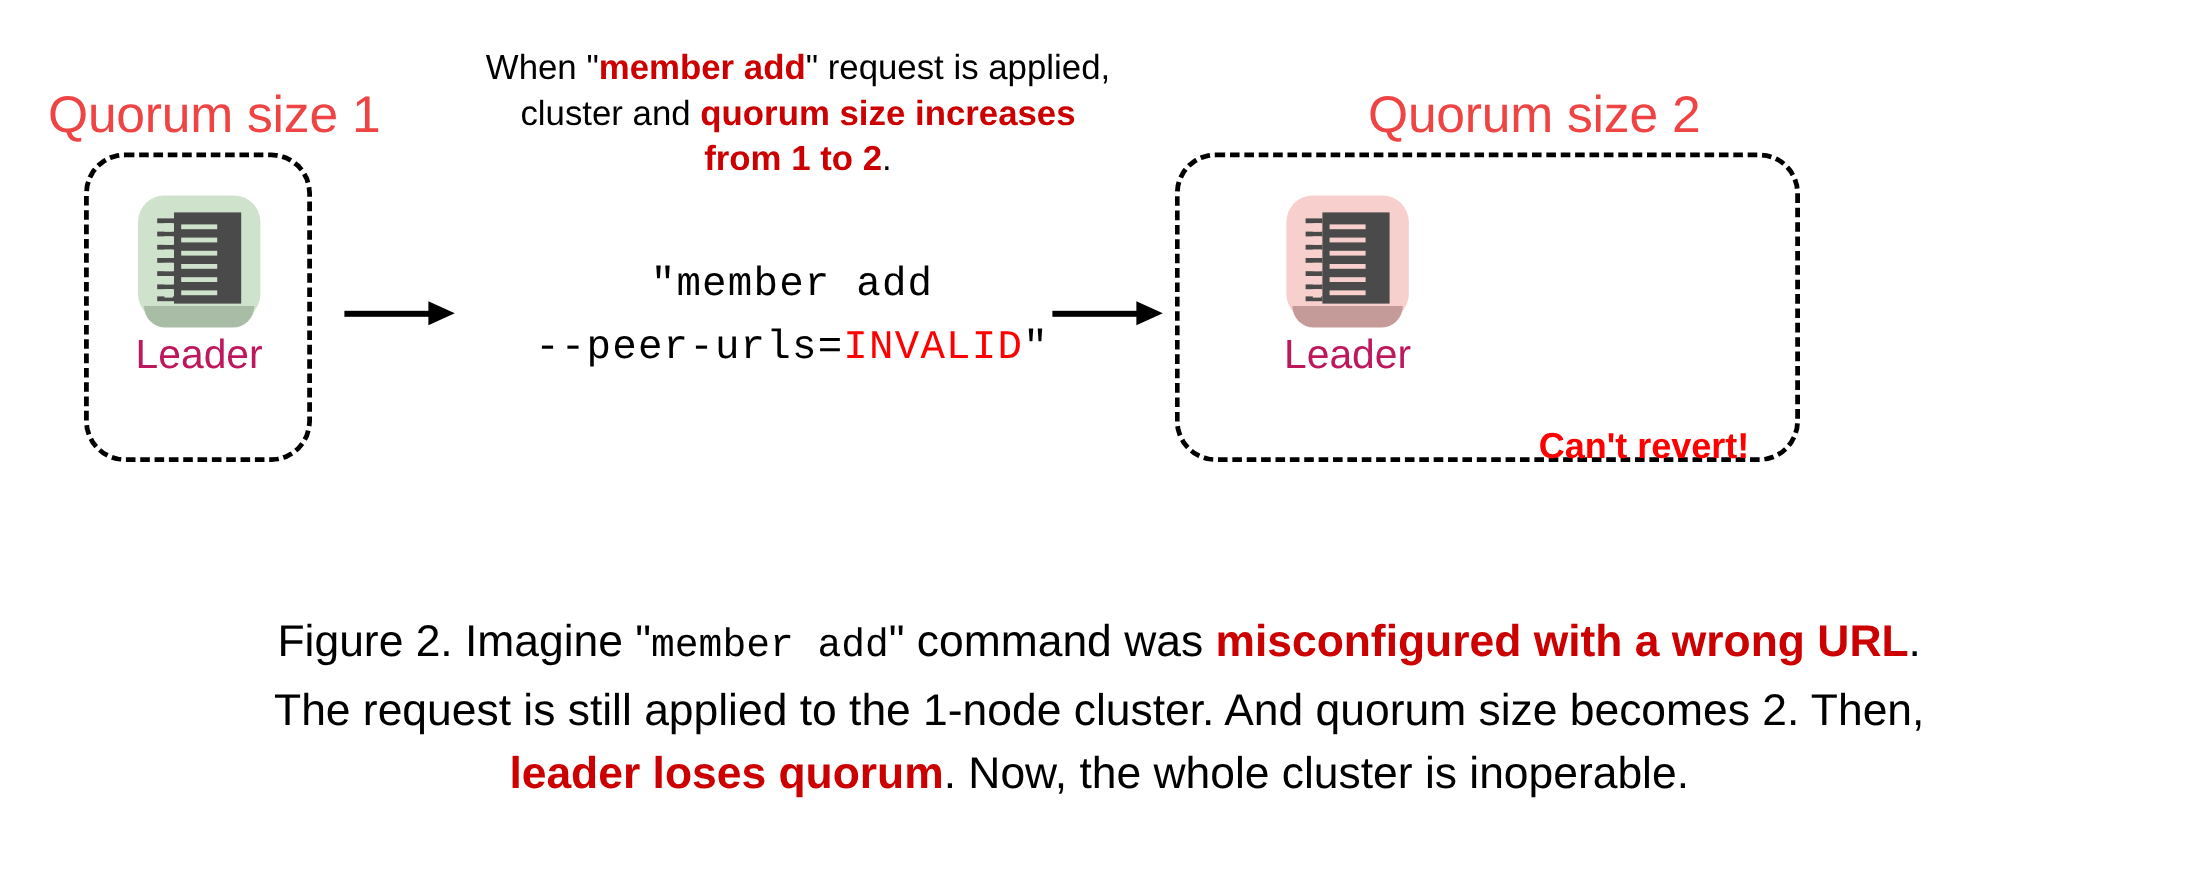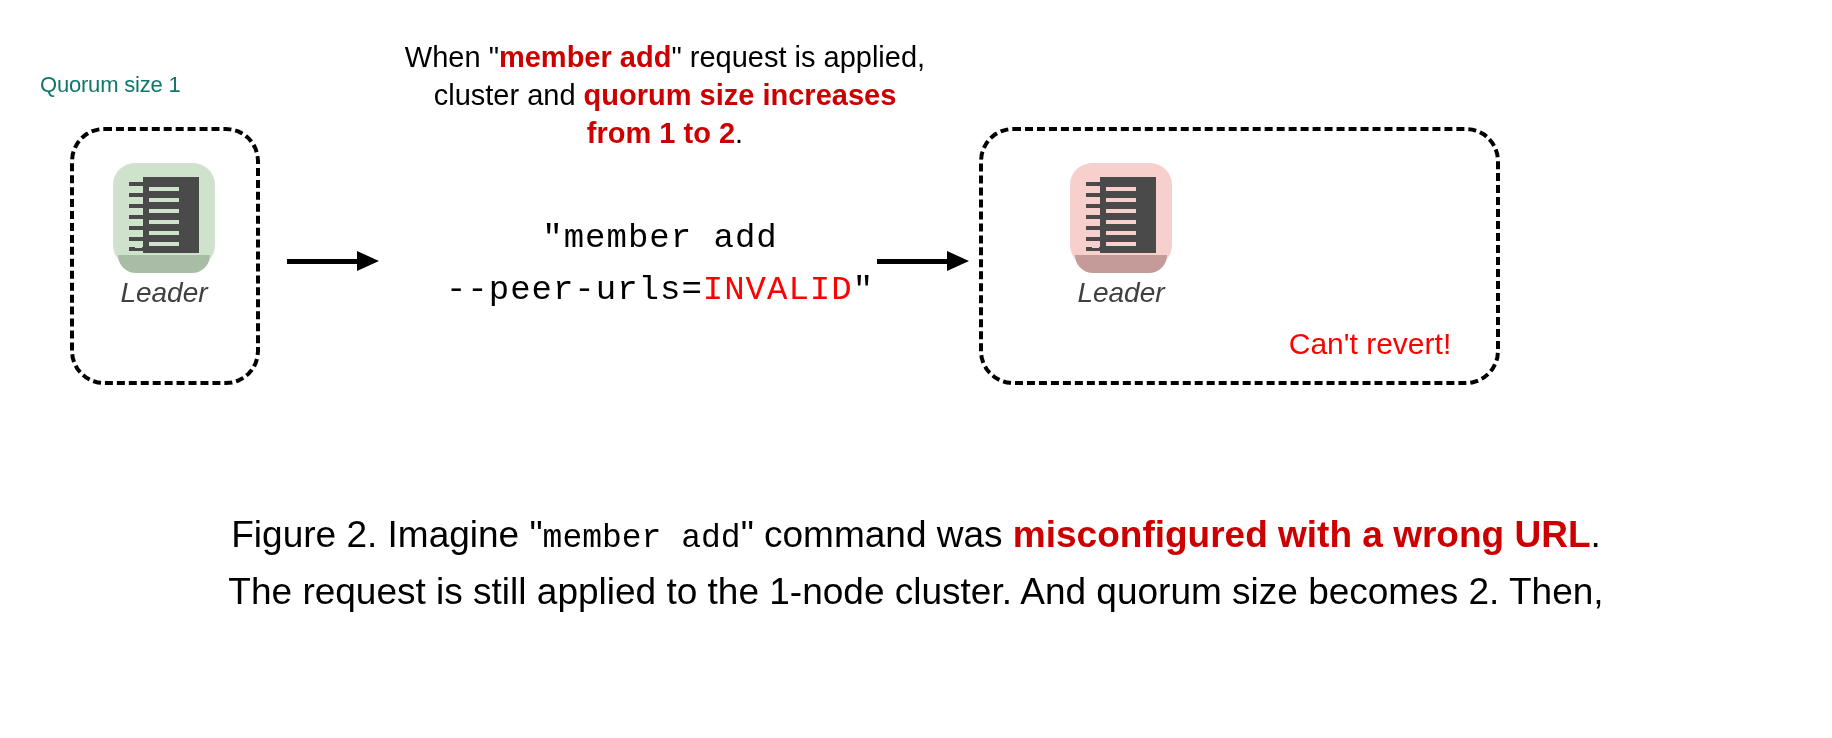--- a/index.html
+++ b/index.html
@@ -16,34 +16,34 @@
     overflow: hidden;
     position: relative;
   }
 
   #figure-root {
     position: relative;
     width: 1832px;
     height: 738px;
   }
   .red { color: #CC0000; font-weight: bold; }
-  .red-bright { color: #FF0000; font-weight: normal; }
+  .red-bright { color: #FF0000; font-weight: bold; margin-top: 29px; }
   .mono {
     font-family: "Liberation Mono", "DejaVu Sans Mono", monospace;
   }
   .ital { }
 
   
   .cluster-caption {
     position: absolute;
-    font-size: 22px;
+    font-size: 43px;
     font-weight: 400;
     letter-spacing: -0.2px;
     white-space: nowrap;
-    color: #0f766e;
+    color: #ef4444;
   }
 
   .cluster-box {
     position: absolute;
     border: 4px dashed #000000;
     border-radius: 34px;
     box-sizing: border-box;
     background: transparent;
   }
 
@@ -122,25 +122,24 @@
     position: absolute;
     left: 0px;
     width: 14px;
     height: 4px;
     background: #4A4A4A;
   }
   .green .rack-led, .green .rack-line { background: #CFE3CC; }
   .pink  .rack-led, .pink  .rack-line { background: #F7CFCD; }
 
   .node-label {
-    font-size: 28px;
+    font-size: 34px;
     margin-top: 10px;
-    color: #404040;
+    color: #be185d;
     white-space: nowrap;
-    font-style: italic;
   }
 
   
   .arrow {
     position: absolute;
     height: 20px;
   }
   .arrow .shaft {
     position: absolute;
     left: 0;
@@ -266,20 +265,21 @@
   <div id="command-block" class="mono">
     <div>"member add</div>
     <div><span>--peer-urls=</span><span style="color:#FF0000;">INVALID</span><span>"</span></div>
   </div>
 
   <div class="arrow" style="left:877px; top:251px; width:92px;">
     <div class="shaft" style="width:72px;"></div>
     <div class="head" style="left:70px;"></div>
   </div>
 
+  <div class="cluster-caption" style="left:1140px; top:72px;">Quorum size 2</div>
 
   <div class="cluster-box" id="box-right"></div>
 
   <div class="node" style="left:1070px; top:163px;">
     <div class="node-icon pink">
       <div class="shadow"></div>
       <div class="rack-wrap">
         <div class="rack-body"></div>
         <div class="rack-tick" style="top:5px;"></div>
         <div class="rack-tick" style="top:16px;"></div>
@@ -304,15 +304,16 @@
     </div>
     <div class="node-label">Leader</div>
   </div>
 
 
   <div id="cant-revert" class="red-bright">Can't revert!</div>
 
   <div id="caption">
     <div><span class="ital">Figure 2.</span><span> Imagine "</span><span class="mono">member add</span><span>" command was </span><span class="red">misconfigured with a wrong URL</span><span>.</span></div>
     <div>The request is still applied to the 1-node cluster. And quorum size becomes 2. Then,</div>
+    <div><span class="red">leader loses quorum</span><span>. Now, the whole cluster is inoperable.</span></div>
   </div>
 
 </div>
 
 </body></html>

